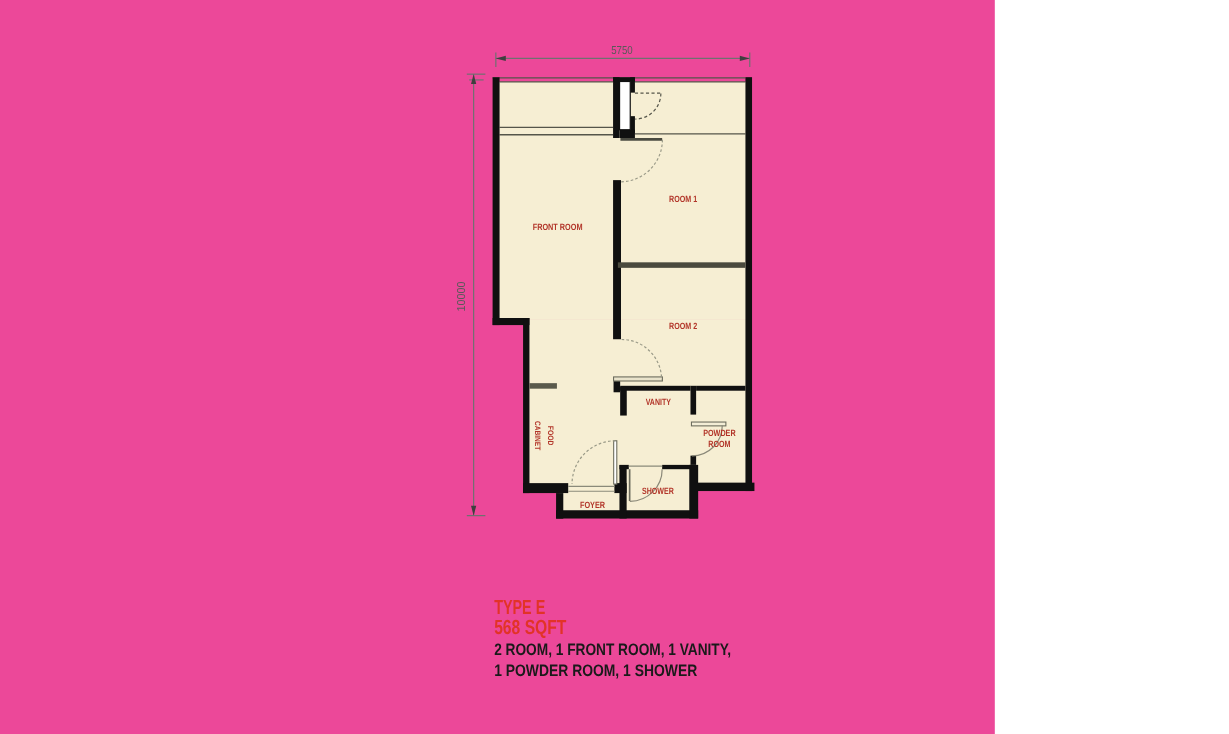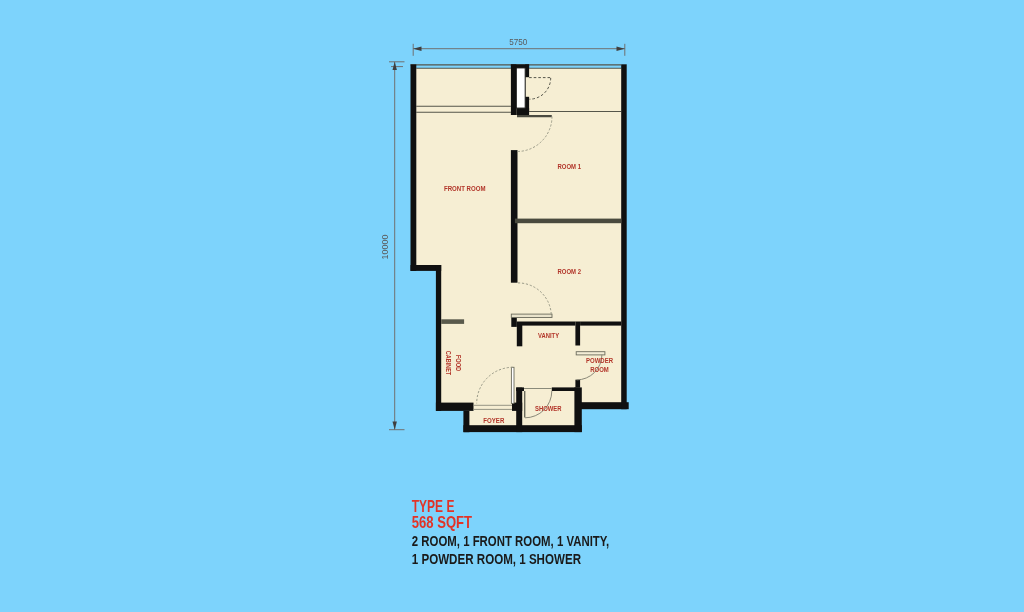--- a/index.html
+++ b/index.html
@@ -1,16 +1,16 @@
 <!DOCTYPE html>
 <html><head>
 <meta charset="utf-8">
 <style>
   html,body{margin:0;padding:0;background:#ffffff;}
-  #page{position:relative;width:1024px;height:612px;background:#7dd3fc;overflow:hidden;}
+  #page{position:relative;width:829px;height:612px;background:#ec4899;overflow:hidden;}
   svg{position:absolute;left:0;top:0;}
   text{font-family:"Liberation Sans",sans-serif;}
 </style>
 </head>
 <body>
 <div id="page">
 <svg width="1024" height="612" viewBox="0 0 1024 612">
 
   <g fill="#f6eed3" stroke="none">
     <rect x="413" y="68.2" width="211" height="198.3"></rect>

